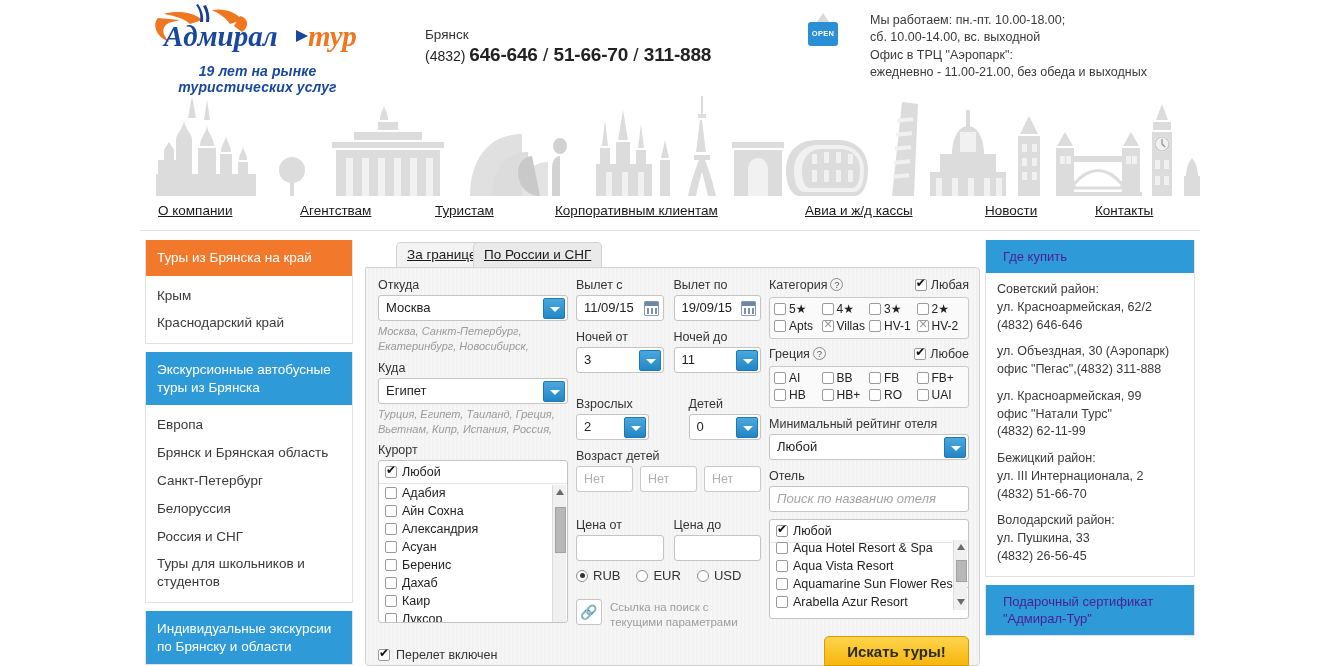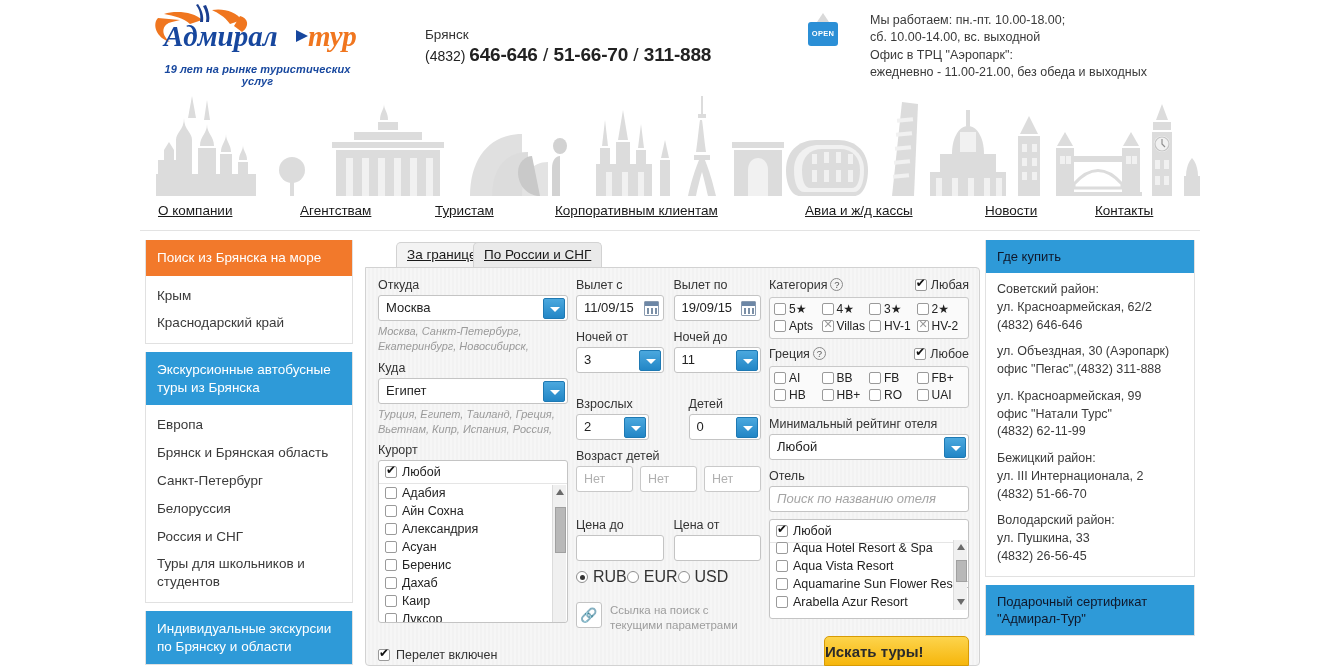--- a/index.html
+++ b/index.html
@@ -16,21 +16,21 @@
   .side-pad { position:absolute; top:0; bottom:0; width:140px; background:#fff; }
   .side-pad.left { left:0; }
   .side-pad.right { right:0; width:141px; }
 
   .content { position:absolute; left:140px; top:0; width:1060px; height:666px; background:#fff; }
 
   
   .header { position:relative; height:90px; }
   .logo { position:absolute; left:10px; top:4px; width:215px; }
   .logo-sub {
-    font-size:11px; color:#17479e; font-style:italic; font-weight:bold;
+    font-size:14px; color:#17479e; font-style:italic; font-weight:bold;
     text-align:center; margin-top:-2px; letter-spacing:0.1px;
   }
   .phones { position:absolute; left:285px; top:27px; }
   .phones .city { font-size:13.5px; color:#333; margin-bottom:2px; }
   .phones .nums { font-size:14px; color:#222; white-space:nowrap; }
   .phones .nums b { font-size:19px; font-weight:bold; letter-spacing:-0.2px; }
   .phones .nums .sep { font-size:19px; font-weight:normal; }
 
   .hours { position:absolute; left:730px; top:12px; font-size:12.5px; color:#3a3a3a; line-height:1.38; }
   .open-badge {
@@ -188,21 +188,21 @@
 
   .inline-any { float:right; display:flex; align-items:center; font-size:12.5px; }
   .inline-any .cb { margin-right:4px; }
 
   .help-q {
     display:inline-block; width:13px; height:13px; border:1px solid #8a8a8a;
     border-radius:50%; font-size:9.5px; line-height:12px; text-align:center;
     color:#555; vertical-align:1px; margin-left:3px;
   }
 
-  .radios { display:flex; align-items:center; margin-top:7px; font-size:16px; }
+  .radios { display:flex; gap:16px; align-items:center; margin-top:7px; font-size:13px; }
   .radios > span { display:flex; align-items:center; }
   .rb {
     width:12px; height:12px; border:1px solid #8f8f8f; border-radius:50%;
     background:#fff; margin-right:5px; position:relative;
   }
   .rb.on::after {
     content:""; position:absolute; left:2.5px; top:2.5px; width:5px; height:5px;
     border-radius:50%; background:#333;
   }
 
@@ -211,29 +211,29 @@
     width:26px; height:26px; border:1px solid #c4c4c4; background:#fff;
     border-radius:3px; flex:none; position:relative; color:#777;
     font-size:14px; text-align:center; line-height:24px;
   }
   .link-txt { font-size:11.5px; color:#9d9d9d; line-height:1.32; margin-left:8px; padding-top:1px; }
 
   .search-btn {
     position:absolute; right:10px; bottom:-1px; width:145px; height:30px;
     background:linear-gradient(#fdd44c,#f6b60c); border:1px solid #d79b05;
     border-radius:5px 5px 0 0; color:#2a2a2a; font-size:15px; font-weight:bold;
-    line-height:29px;
+    text-align:center; line-height:29px;
   }
 
   .flight-cb { position:absolute; left:12px; bottom:3px; display:flex; align-items:center; font-size:12.5px; }
   .flight-cb .cb { margin-right:6px; }
 
   
   .rb-block { border:1px solid #e1e1e1; border-top:none; margin-bottom:8px; background:#fff; }
-  .rb-head { background:#2e9ad8; color:#0f172a; font-size:13px; padding:8px 11px; line-height:1.32; }
+  .rb-head { background:#2e9ad8; color:#4c1d95; font-size:13px; padding:8px 17px; line-height:1.32; }
   .rb-body { padding:8px 11px 10px 11px; }
   .addr { font-size:12.5px; color:#3a3a3a; line-height:1.42; margin-bottom:9px; }
   .addr .d { display:block; }
 </style>
 </head>
 <body>
 
 <div class="page">
   <div class="side-pad left"></div>
   <div class="side-pad right"></div>
@@ -426,21 +426,21 @@
       <a style="left:845px">Новости</a>
       <a style="left:955px">Контакты</a>
       <div class="nav-sep"></div>
     </div>
 
     <div class="main">
 
       <div class="col-left">
 
         <div class="sb-block">
-          <div class="sb-head orange">Поиск из Брянска на море</div>
+          <div class="sb-head orange">Туры из Брянска на край</div>
           <div class="sb-list">
             <a>Крым</a>
             <a>Краснодарский край</a>
           </div>
         </div>
 
         <div class="sb-block">
           <div class="sb-head blue">Экскурсионные автобусные туры из Брянска</div>
           <div class="sb-list">
             <a>Европа</a>
@@ -587,25 +587,25 @@
 
             <div class="lbl" style="margin-top:9px;">Возраст детей</div>
             <div class="row3">
               <div class="small-in">Нет</div>
               <div class="small-in">Нет</div>
               <div class="small-in">Нет</div>
             </div>
 
             <div class="pairrow" style="margin-top:26px;">
               <div>
+                <div class="lbl">Цена от</div>
+                <div class="txt" style="padding-right:7px;"></div>
+              </div>
+              <div>
                 <div class="lbl">Цена до</div>
-                <div class="txt" style="padding-right:7px;"></div>
-              </div>
-              <div>
-                <div class="lbl">Цена от</div>
                 <div class="txt" style="padding-right:7px;"></div>
               </div>
             </div>
 
             <div class="radios">
               <span>
                   <span class="rb on"></span>
                   <span>RUB</span>
                 </span>
               <span>

